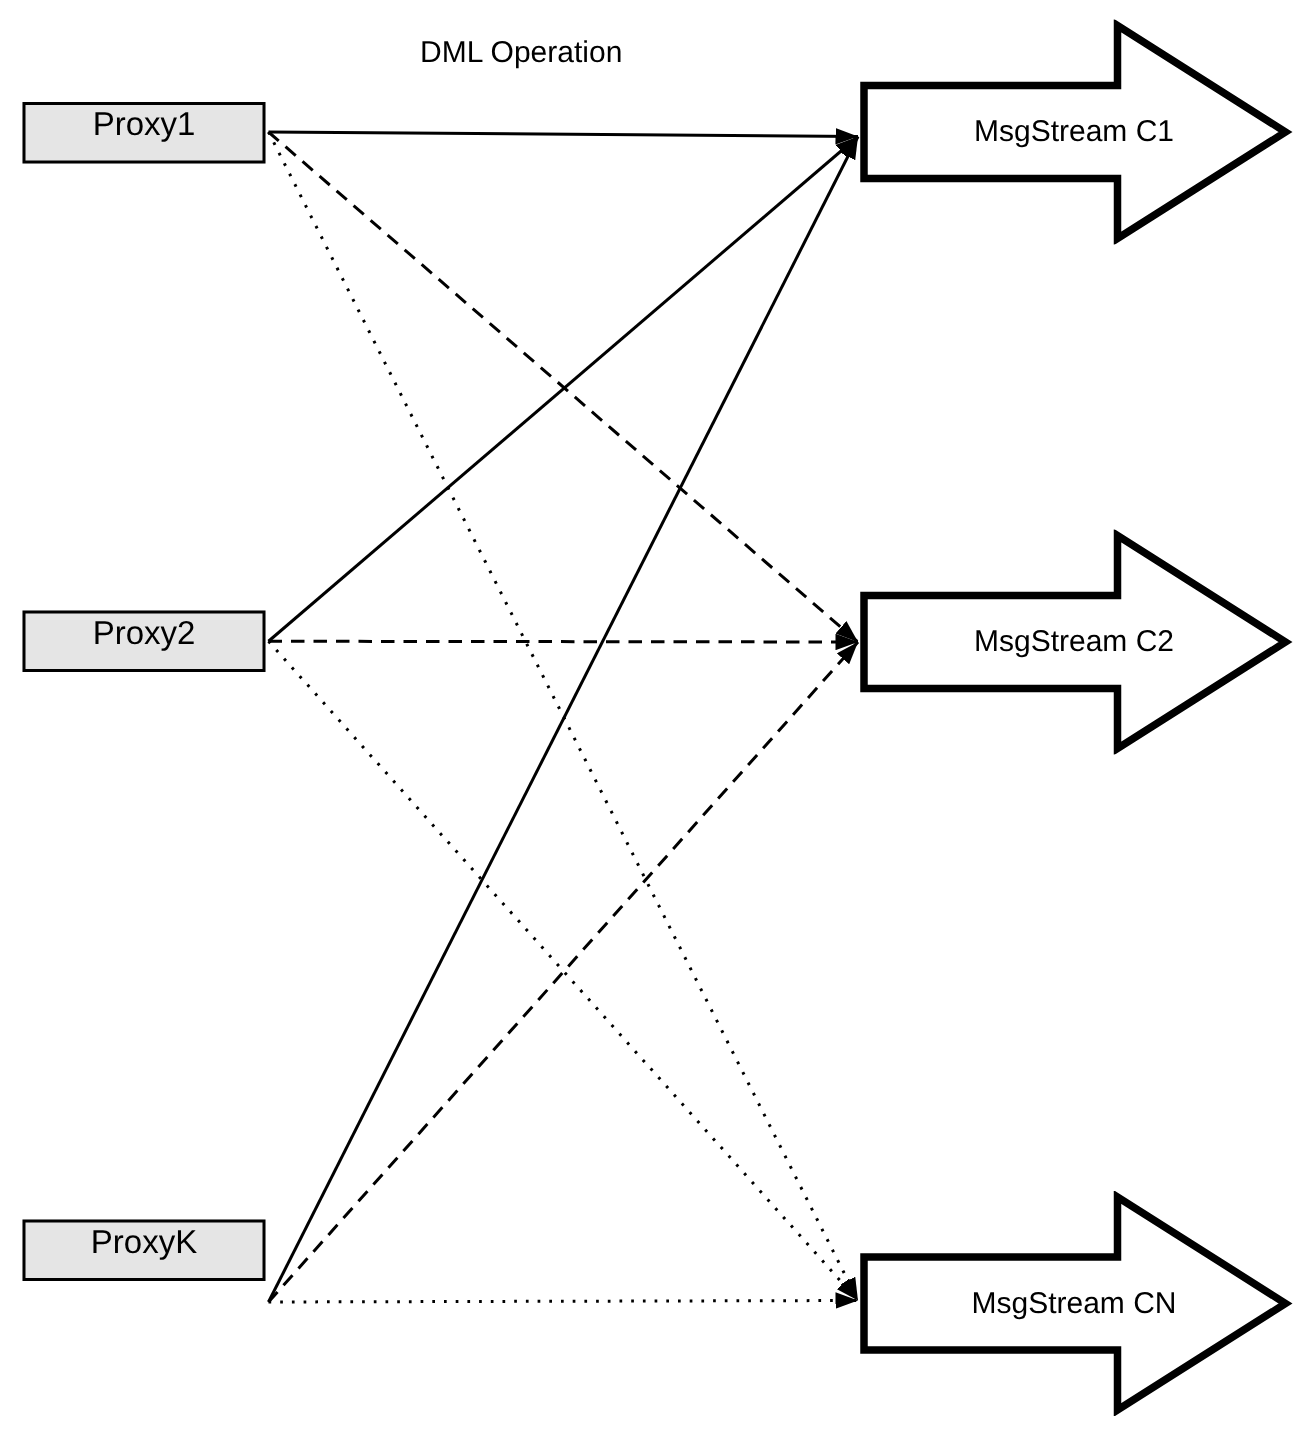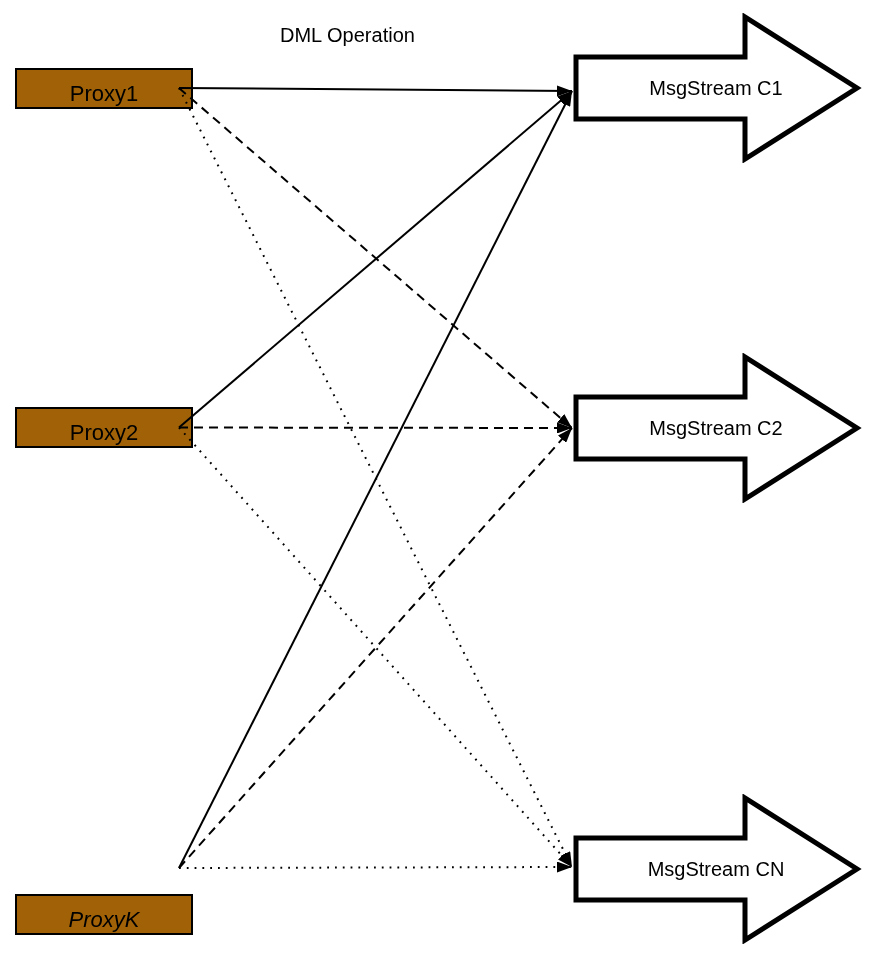--- a/index.html
+++ b/index.html
@@ -20,35 +20,35 @@
     left: 280px;
     top: 24px;
     width: 250px;
     font-size: 20px;
     line-height: 1.16;
     color: #000000;
   }
   .proxy-node {
     position: absolute;
     left: 15px;
-    width: 178px;
+    width: 162px;
     height: 41px;
     box-sizing: border-box;
     border: 2px solid #000000;
-    background: #a16207;
+    background: #e5e5e5;
     display: flex;
-    align-items: flex-end;
+    align-items: flex-start;
     justify-content: center;
     font-size: 22px;
     color: #000000;
     z-index: 1;
   }
   .proxy-node.p1 { top: 68px; }
   .proxy-node.p2 { top: 407px; }
-  .proxy-node.pk { top: 894px; font-style: italic; }
+  .proxy-node.pk { top: 813px; }
   .stream-arrow {
     position: absolute;
     left: 573px;
     width: 290px;
     height: 150px;
     z-index: 1;
   }
   .stream-arrow.c1 { top: 13px; }
   .stream-arrow.c2 { top: 353px; }
   .stream-arrow.cn { top: 794px; }

